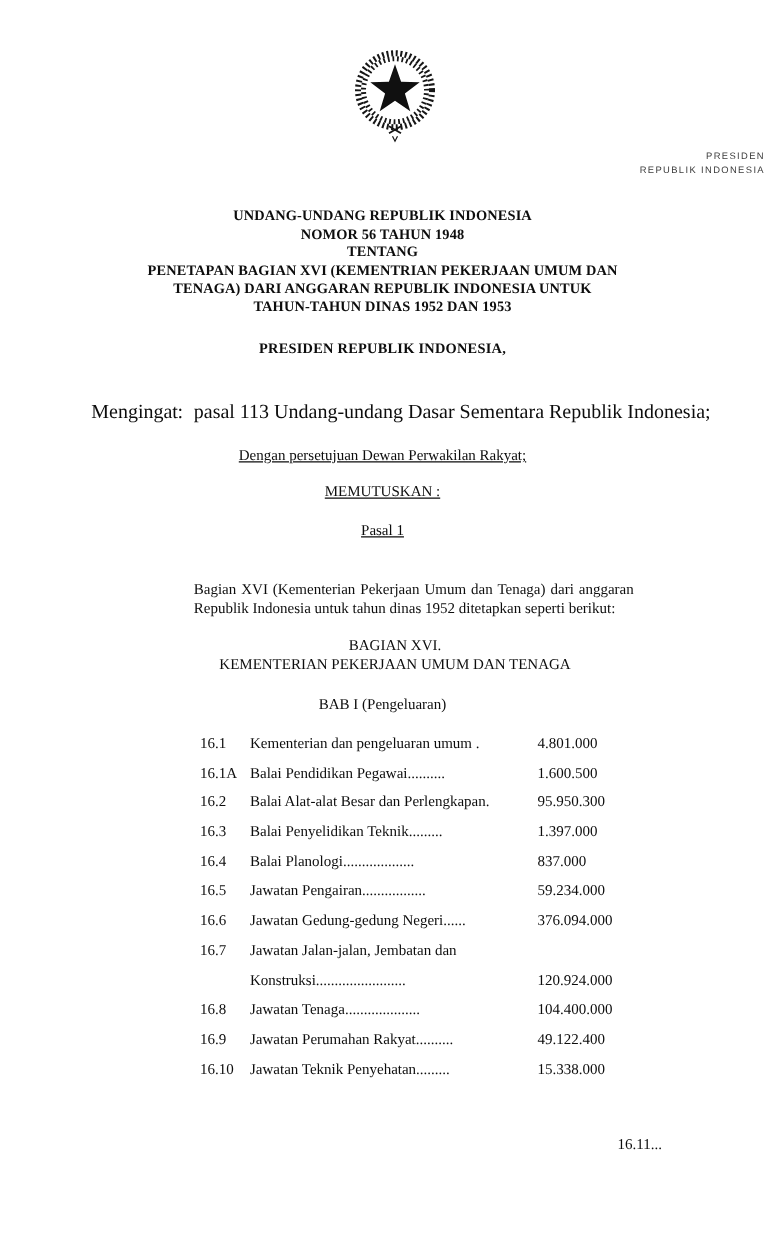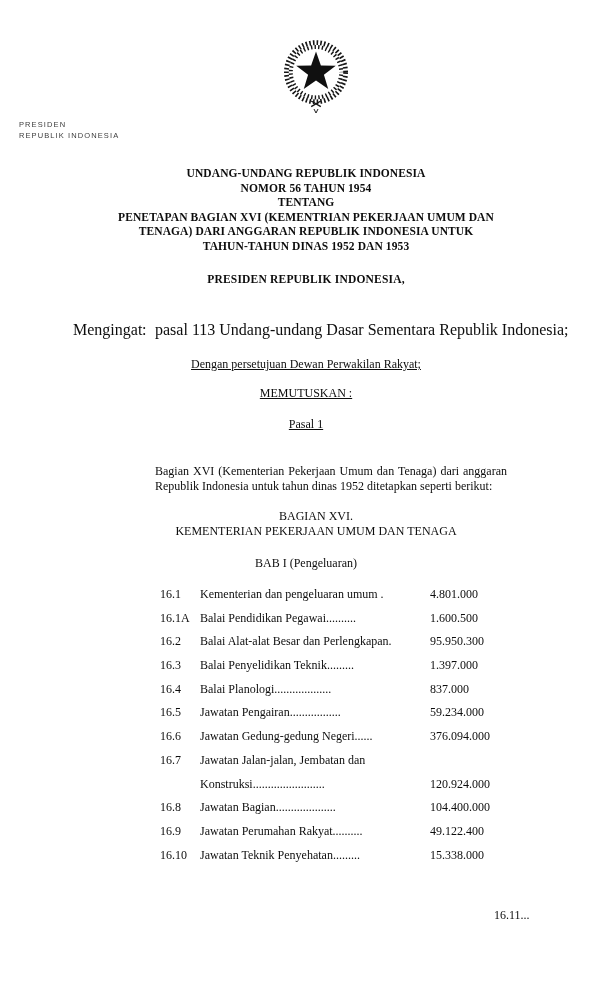--- a/index.html
+++ b/index.html
@@ -7,21 +7,21 @@
     position:relative;
     width:612px; height:1008px;
     margin:0 auto;
     background:#ffffff;
     font-family:"Liberation Serif", serif;
     color:#0d0d0d;
     overflow:hidden;
   }
 
   
-  .seal-wrap { padding-top:37px; text-align:left;margin-left:19px; }
+  .seal-wrap { padding-top:37px; text-align:right;margin-left:19px; }
   .seal-wrap svg { display:block; margin:0 auto; }
   .seal-caption {
     font-family:"Liberation Sans", sans-serif;
     font-size:7.5px; letter-spacing:1.1px;
     color:#3c3c3c; line-height:10.5px; margin-top:3px;
   }
 
   
   .title-block {
     margin-top:25px; text-align:center;
@@ -86,21 +86,21 @@
       </g>
     </svg>
     <div class="seal-caption">
       <div>PRESIDEN</div>
       <div>REPUBLIK INDONESIA</div>
     </div>
   </div>
 
   <div class="title-block">
     <div>UNDANG-UNDANG REPUBLIK INDONESIA</div>
-    <div>NOMOR 56 TAHUN 1954</div>
+    <div>NOMOR 56 TAHUN 1948</div>
     <div>TENTANG</div>
     <div>PENETAPAN BAGIAN XVI (KEMENTRIAN PEKERJAAN UMUM DAN</div>
     <div>TENAGA) DARI ANGGARAN REPUBLIK INDONESIA UNTUK</div>
     <div>TAHUN-TAHUN DINAS 1952 DAN 1953</div>
   </div>
 
   <div class="presiden-heading">PRESIDEN REPUBLIK INDONESIA,</div>
 
   <div class="mengingat">
     <span class="m-label">Mengingat</span>
@@ -162,21 +162,21 @@
       <span class="t-label">Jawatan Jalan-jalan, Jembatan dan</span>
       <span class="t-amount"></span>
     </div>
     <div class="t-row">
       <span class="t-no"></span>
       <span class="t-label">Konstruksi........................</span>
       <span class="t-amount">120.924.000</span>
     </div>
     <div class="t-row">
       <span class="t-no">16.8</span>
-      <span class="t-label">Jawatan Bagian....................</span>
+      <span class="t-label">Jawatan Tenaga....................</span>
       <span class="t-amount">104.400.000</span>
     </div>
     <div class="t-row">
       <span class="t-no">16.9</span>
       <span class="t-label">Jawatan Perumahan Rakyat..........</span>
       <span class="t-amount">49.122.400</span>
     </div>
     <div class="t-row">
       <span class="t-no">16.10</span>
       <span class="t-label">Jawatan Teknik Penyehatan.........</span>

